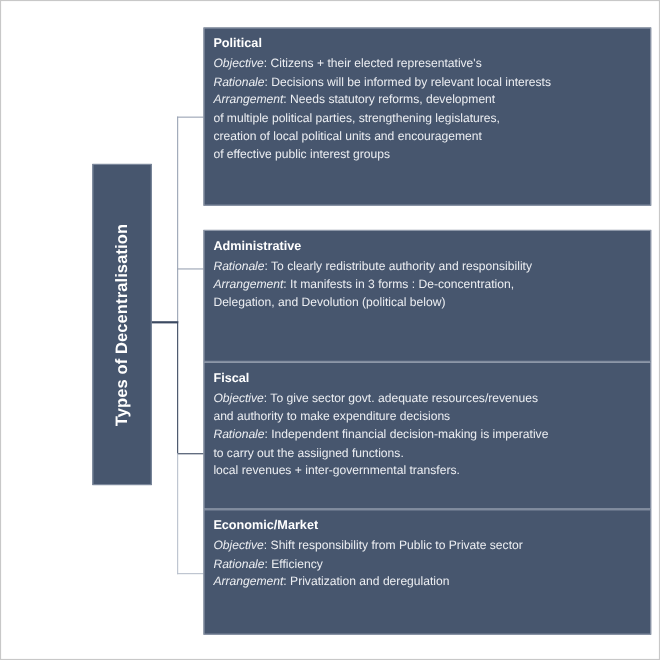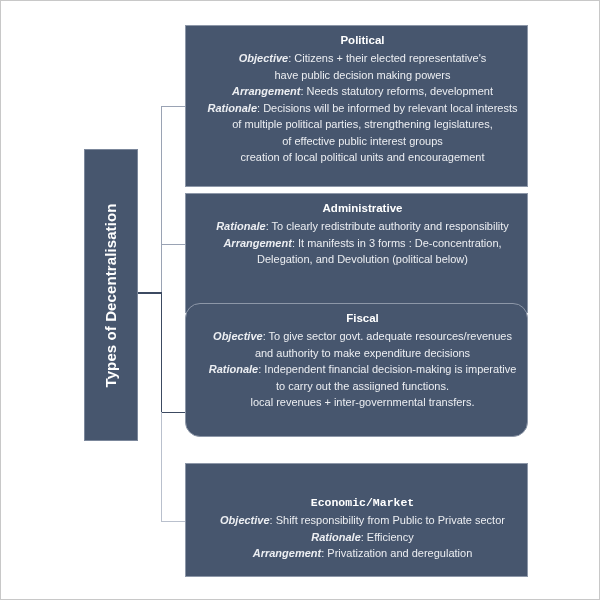--- a/index.html
+++ b/index.html
@@ -60,53 +60,51 @@
     background: #3c4a61;
   }
   .conn.dark {
     background: #3c4a61;
   }
 
   
   .cat-box {
     position: absolute;
     left: 184px;
-    width: 343px;
+    width: 407px;
     background: #47566E;
     border: 1px solid #8d97a8;
     box-sizing: border-box;
     color: #f2f3f6;
-    text-align: center;
-    padding: 6px 8px 6px 20px;
+    padding: 6px 8px 6px 8px;
   }
   .cat-title {
     font-size: 11.5px;
     font-weight: 700;
     color: #ffffff;
     line-height: 17px;
     margin-bottom: 1px;
   }
   .cat-lines {
     font-size: 11px;
     line-height: 16.5px;
     color: #eceef2;
   }
   .cat-lines .ln {
     display: block;
     white-space: nowrap;
   }
   .lbl {
     font-style: italic;
-    font-weight: bold;
   }
 
   
   #box-political     { top: 24px;  height: 162px; }
-  #box-administrative{ top: 192px; height: 120px; }
-  #box-fiscal        { top: 302px; height: 134px; border-radius: 15px; }
+  #box-administrative{ top: 208px; height: 120px; }
+  #box-fiscal        { top: 328px; height: 134px; }
   #box-economic      { top: 462px; height: 114px; }
 </style>
 </head>
 <body>
 
 <div id="canvas">
 
   <div class="root-box">
     <span class="root-label">Types of Decentralisation</span>
   </div>
@@ -124,26 +122,25 @@
   <div class="conn dark" style="left:160px; top:411px; width:24px; height:1px;"></div>
 
   <div class="conn trunk" style="left:160px; top:411px; width:1px; height:110px; background:#b9c0cd;"></div>
 
   <div class="conn" style="left:160px; top:520px; width:24px; height:1px; background:#b9c0cd;"></div>
 
   <div class="cat-box" id="box-political">
     <div class="cat-title">Political</div>
     <div class="cat-lines">
       <span class="ln"><i class="lbl">Objective</i><span>: Citizens + their elected representative's</span></span>
-      <span class="ln"><i class="lbl"></i><span>have public decision making powers</span></span>
+      <span class="ln"><i class="lbl">Rationale</i><span>: Decisions will be informed by relevant local interests</span></span>
       <span class="ln"><i class="lbl">Arrangement</i><span>: Needs statutory reforms, development</span></span>
-      <span class="ln"><i class="lbl">Rationale</i><span>: Decisions will be informed by relevant local interests</span></span>
       <span class="ln"><i class="lbl"></i><span>of multiple political parties, strengthening legislatures,</span></span>
+      <span class="ln"><i class="lbl"></i><span>creation of local political units and encouragement</span></span>
       <span class="ln"><i class="lbl"></i><span>of effective public interest groups</span></span>
-      <span class="ln"><i class="lbl"></i><span>creation of local political units and encouragement</span></span>
     </div>
   </div>
 
   <div class="cat-box" id="box-administrative">
     <div class="cat-title">Administrative</div>
     <div class="cat-lines">
       <span class="ln"><i class="lbl">Rationale</i><span>: To clearly redistribute authority and responsibility</span></span>
       <span class="ln"><i class="lbl">Arrangement</i><span>: It manifests in 3  forms : De-concentration,</span></span>
       <span class="ln"><i class="lbl"></i><span>Delegation, and Devolution (political below)</span></span>
     </div>
@@ -154,21 +151,21 @@
     <div class="cat-lines">
       <span class="ln"><i class="lbl">Objective</i><span>:  To give  sector govt. adequate resources/revenues</span></span>
       <span class="ln"><i class="lbl"></i><span>and authority to make expenditure decisions</span></span>
       <span class="ln"><i class="lbl">Rationale</i><span>: Independent financial decision-making is imperative</span></span>
       <span class="ln"><i class="lbl"></i><span>to carry out the assiigned functions.</span></span>
       <span class="ln"><i class="lbl"></i><span>local revenues + inter-governmental transfers.</span></span>
     </div>
   </div>
 
   <div class="cat-box" id="box-economic">
-    <div class="cat-title" style="margin-top:24px;font-family:Liberation Mono, monospace;">Economic/Market</div>
+    <div class="cat-title" style="margin-top:0;">Economic/Market</div>
     <div class="cat-lines">
       <span class="ln"><i class="lbl">Objective</i><span>: Shift responsibility from Public to Private sector</span></span>
       <span class="ln"><i class="lbl">Rationale</i><span>: Efficiency</span></span>
       <span class="ln"><i class="lbl">Arrangement</i><span>: Privatization and deregulation</span></span>
     </div>
   </div>
 
 </div>
 
 </body></html>

